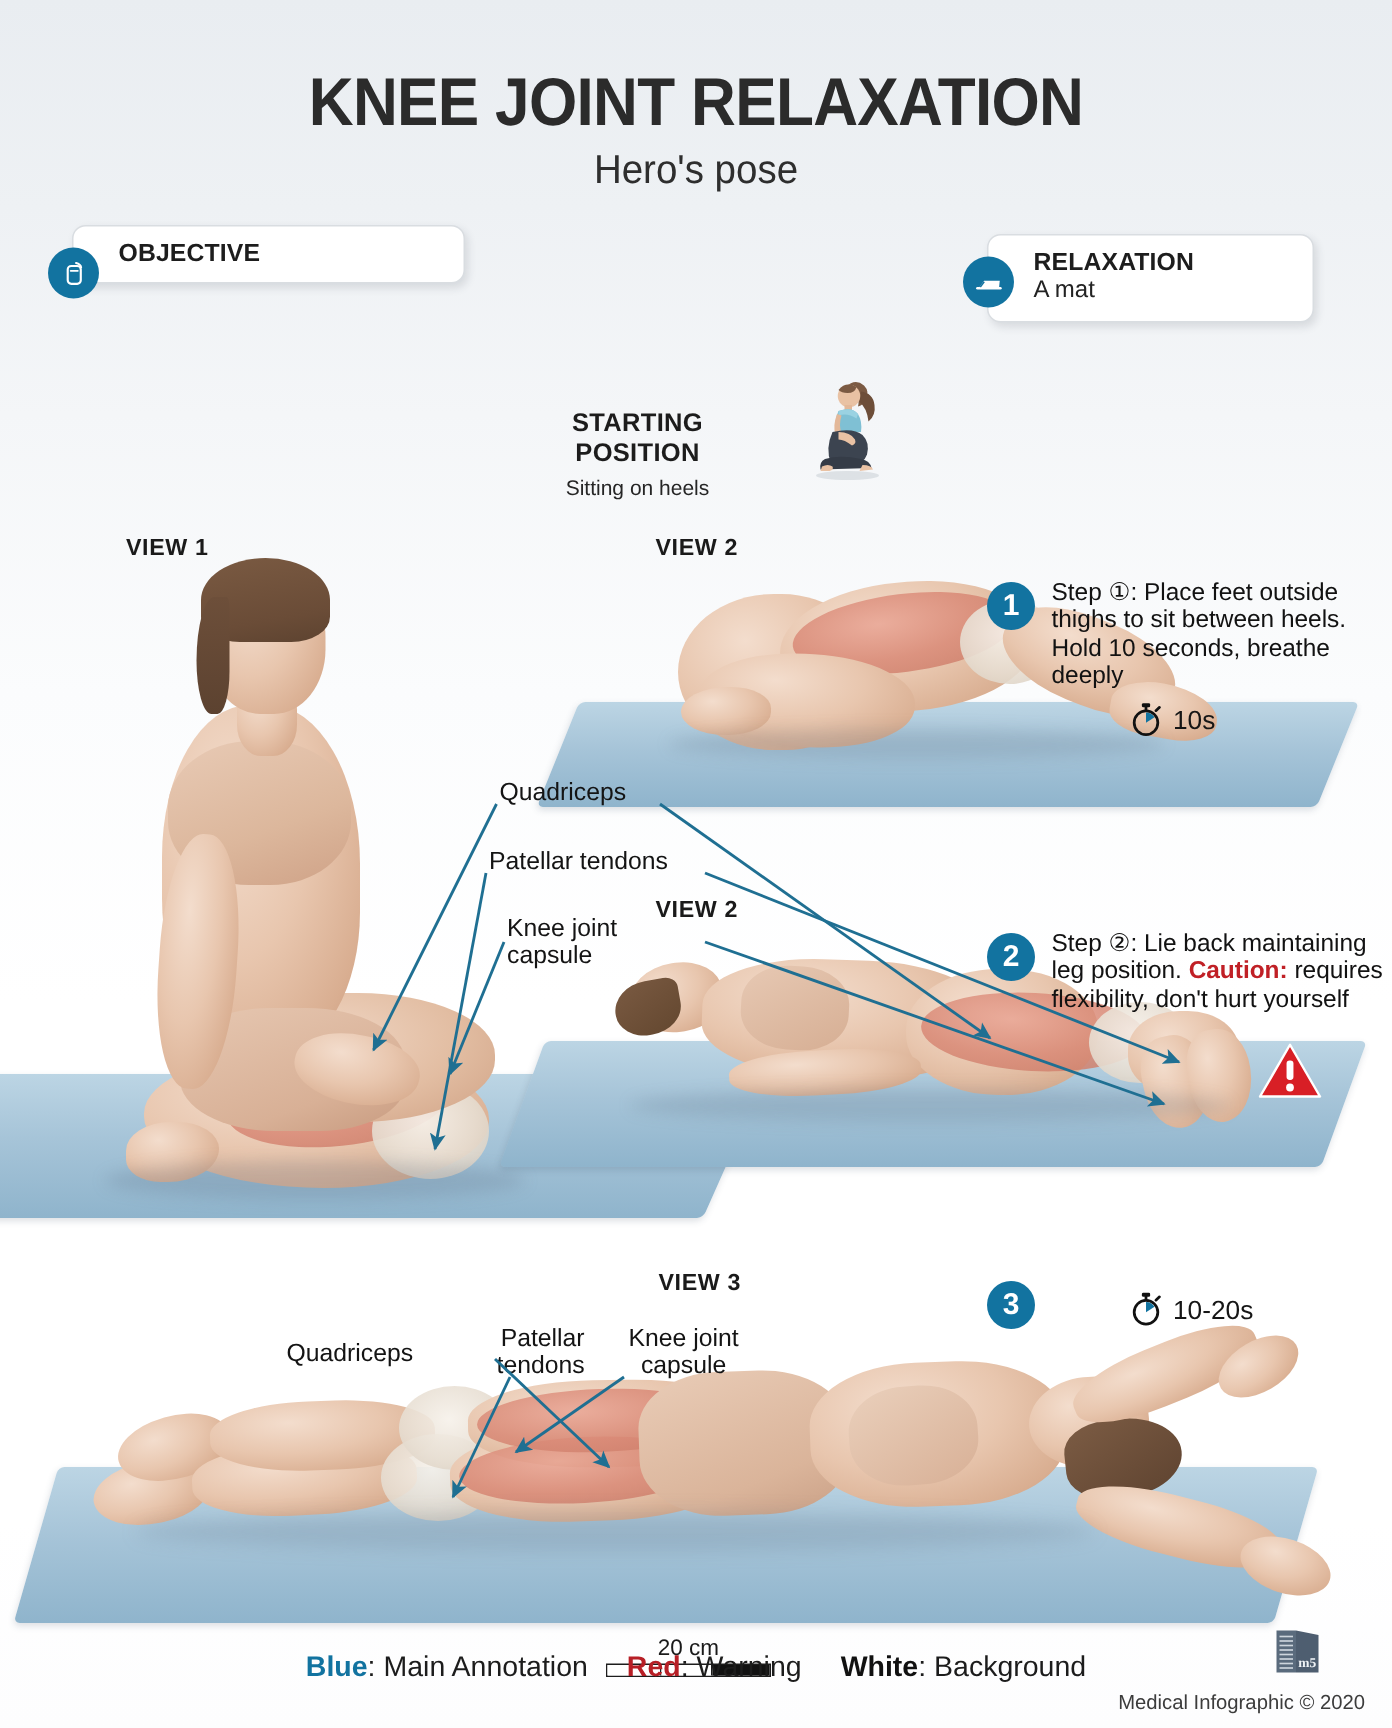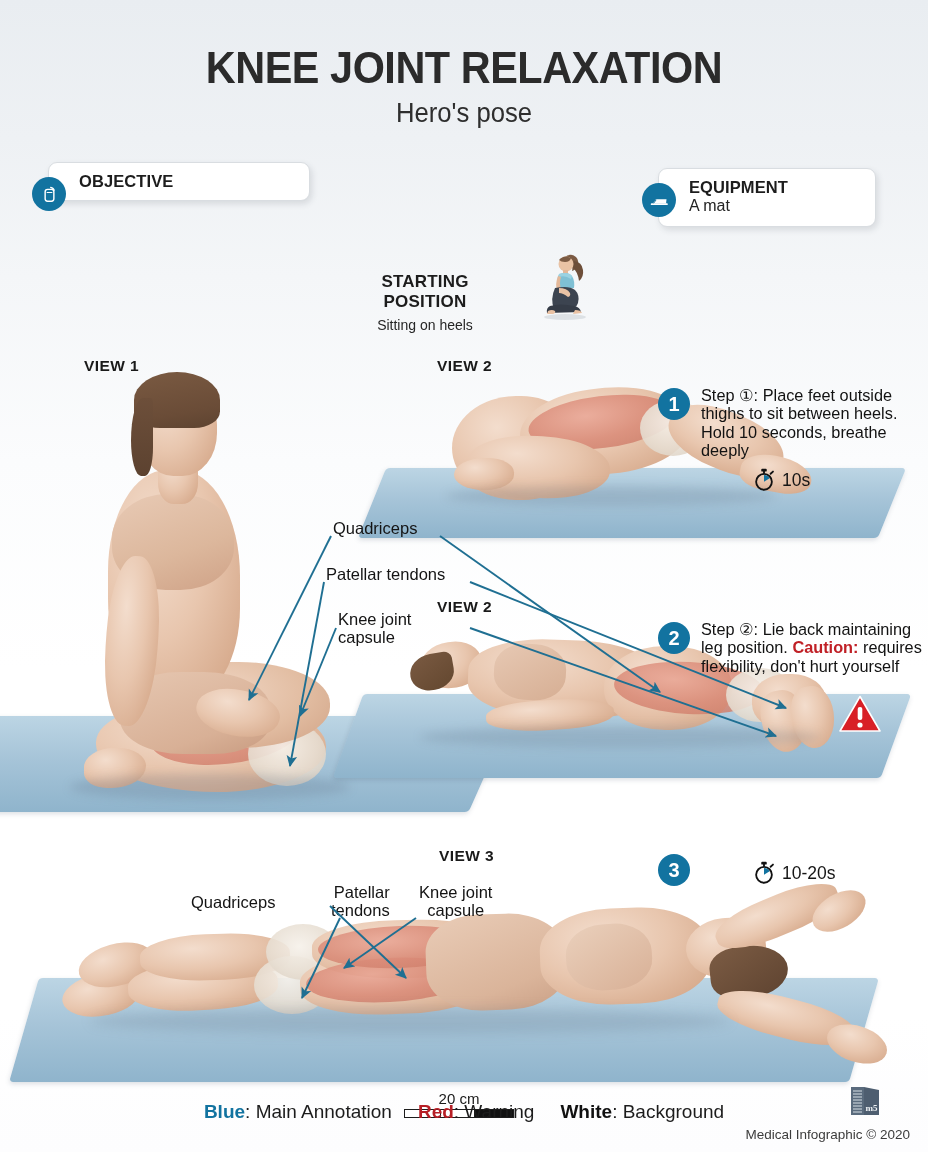--- a/index.html
+++ b/index.html
@@ -34,21 +34,20 @@
   }
 
   
   .card {
     position: absolute;
     background: #fff;
     border: 1px solid #d9dde1;
     border-radius: 9px;
     box-shadow: 2px 3px 6px rgba(40,50,60,0.13);
     padding: 9px 12px 10px 30px;
-    margin-top: 12px;
   }
   .card-badge {
     position: absolute; left: -17px; top: 14px;
     width: 34px; height: 34px; border-radius: 50%;
     background: #1273a0;
     display: flex; align-items: center; justify-content: center;
   }
   .card-badge svg { display:block; }
   .card-title {
     font-size: 16.5px; font-weight: 700; color: #1d1d1d;
@@ -191,21 +190,21 @@
   </div>
 
   <div class="card" id="card-equipment">
     <div class="card-badge">
       <svg width="21" height="21" viewBox="0 0 24 24" aria-hidden="true">
         <path d="M4.5 15.5 L8 10.5 L20 10.5 L19.5 15.5 Z" fill="#ffffff"></path>
         <path d="M3 16.2 L20.5 16.2" stroke="#ffffff" stroke-width="2" stroke-linecap="round"></path>
         <path d="M8.2 11.2 L5.2 15.2" stroke="#1273a0" stroke-width="1.1"></path>
       </svg>
     </div>
-    <div class="card-title">EQUIPMENT</div>
+    <div class="card-title">RELAXATION</div>
     <div class="card-body">A mat</div>
   </div>
 
   <div id="start-pos">
     <div class="sp-title">STARTING POSITION</div>
     <div class="sp-sub">Sitting on heels</div>
   </div>
 
   <svg id="start-figure" viewBox="0 0 62 78">
 

